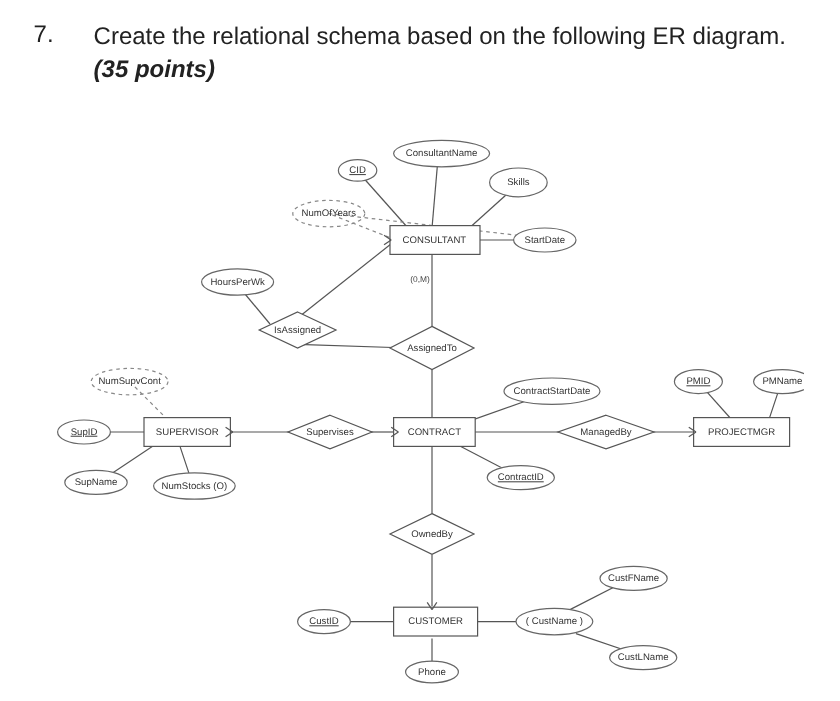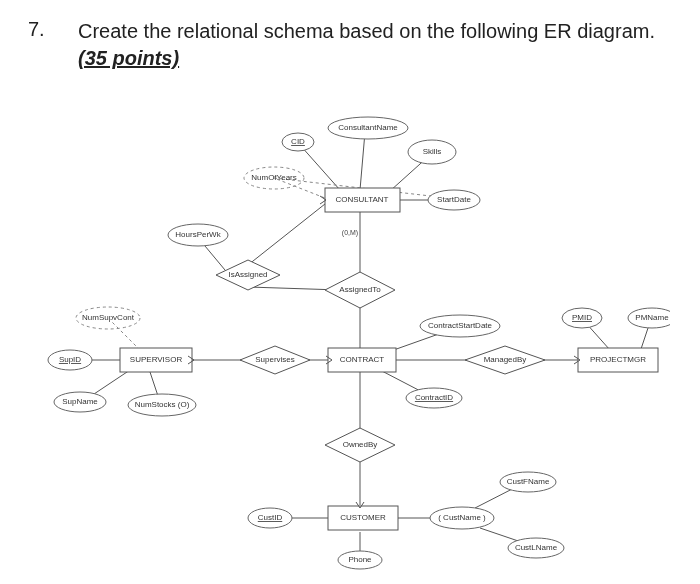--- a/index.html
+++ b/index.html
@@ -1,19 +1,19 @@
 <!DOCTYPE html>
 <html><head>
 <meta charset="utf-8">
 <style>
   html,body{margin:0;padding:0;font-family:Arial,Helvetica,sans-serif;background:#fff;color:#222;}
   .page{width:700px;height:584px;position:relative;box-sizing:border-box;padding:18px 30px;}
   .qnum{position:absolute;left:28px;top:18px;font-size:20px;}
   .qtext{margin-left:48px;font-size:20px;line-height:1.35;}
-  .bold{font-weight:bold;font-style:italic;text-decoration:underline;}
+  .bold{font-weight:bold;font-style:italic;}
   .canvas{position:absolute;left:30px;top:100px;width:640px;height:470px;}
   .canvas svg{width:100%;height:100%;}
   .ent{fill:#fff;stroke:#555;stroke-width:1;}
   .rel{fill:#fff;stroke:#555;stroke-width:1;}
   .attr{fill:#fff;stroke:#666;stroke-width:1;}
   .lbl{font-size:8px;fill:#333;text-anchor:middle;dominant-baseline:middle;font-family:Arial;}
   .lblk{font-size:8px;fill:#333;text-anchor:middle;dominant-baseline:middle;text-decoration:underline;}
   .line{stroke:#555;stroke-width:1;fill:none;}
   .dash{stroke:#888;stroke-width:1;stroke-dasharray:3 3;fill:none;}
   .der{fill:none;stroke:#888;stroke-width:1;stroke-dasharray:3 3;}

